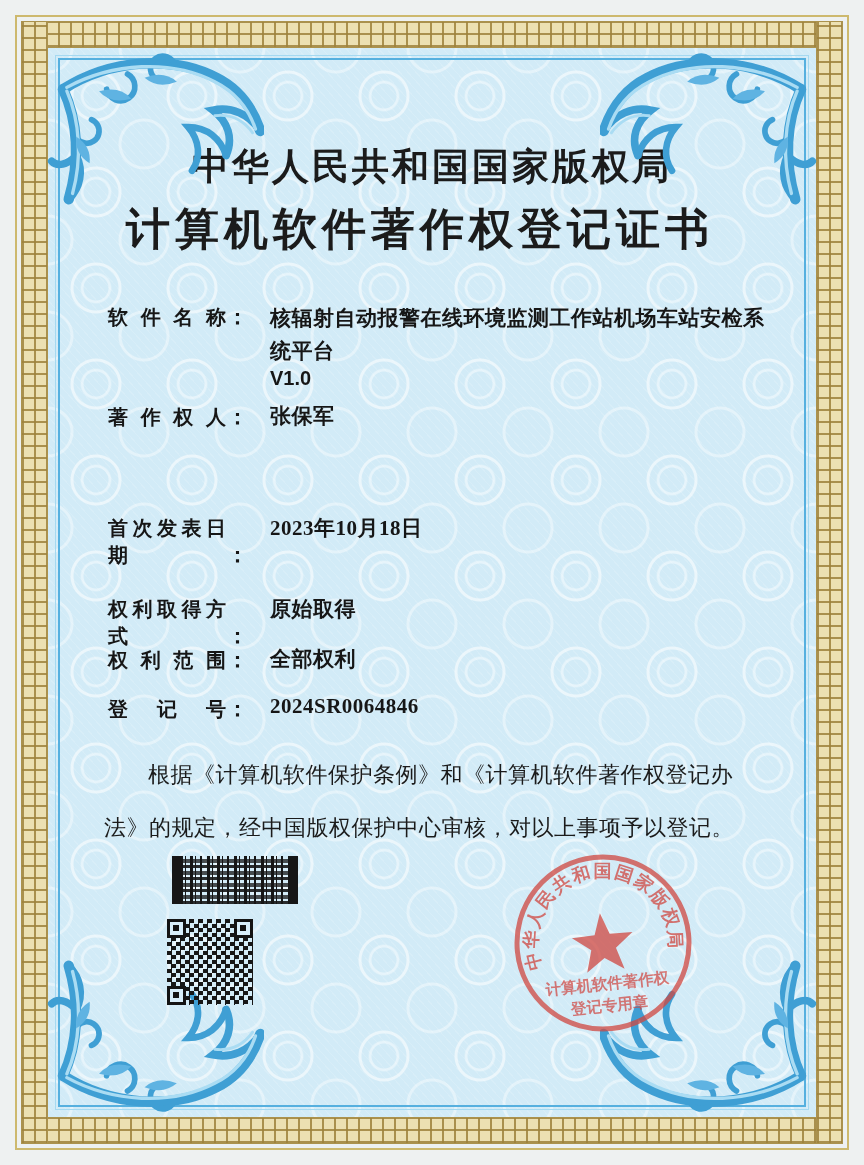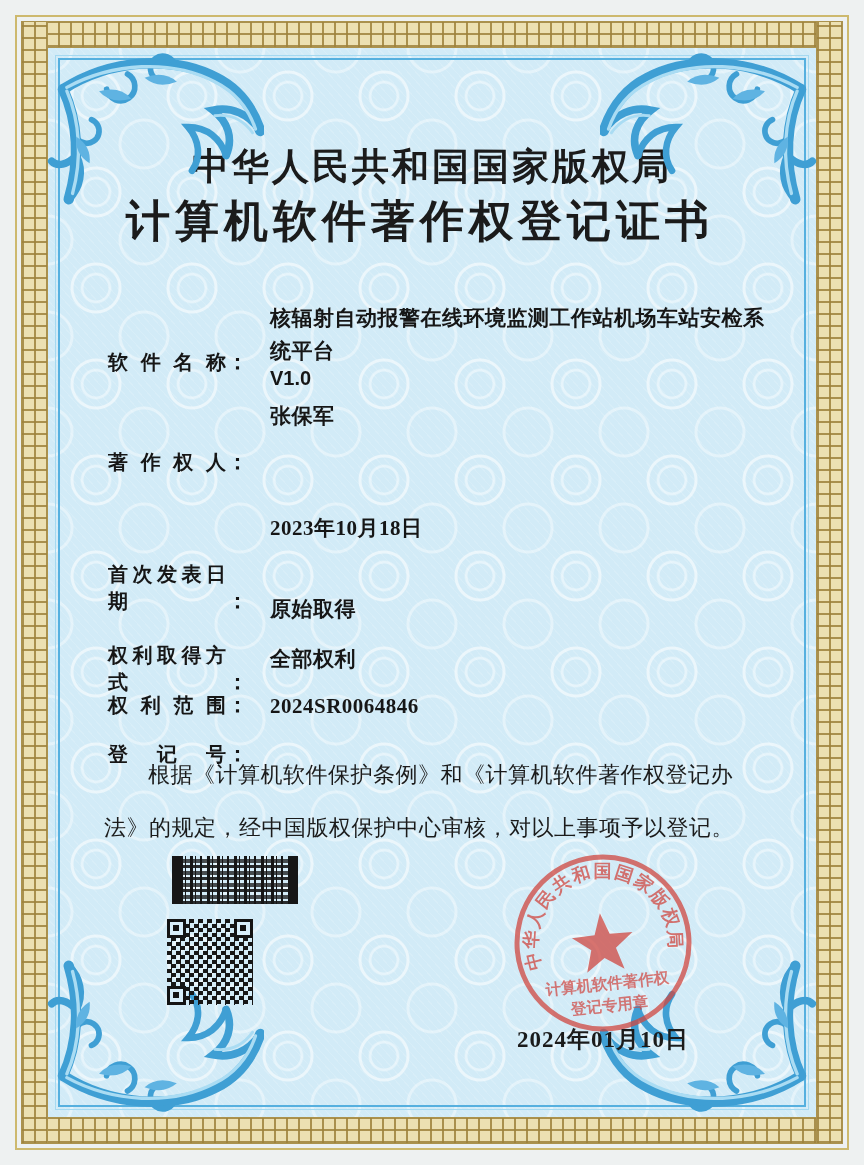--- a/index.html
+++ b/index.html
@@ -45,26 +45,26 @@
   
   .flourish{position:absolute;width:218px;height:168px;z-index:3;pointer-events:none;}
   .fl-tl{left:46px;top:46px;}
   .fl-tr{right:46px;top:46px;transform:scaleX(-1);}
   .fl-bl{left:46px;bottom:46px;transform:scaleY(-1);}
   .fl-br{right:46px;bottom:46px;transform:scale(-1,-1);}
 
   
   .t{position:absolute;color:#1b1b1b;}
   .authority{left:0;width:864px;top:142px;text-align:center;font-size:37px;font-weight:700;letter-spacing:3px;}
-  .cert-title{left:0;width:840px;top:192px;text-align:center;font-size:44px;font-weight:700;letter-spacing:5px;}
+  .cert-title{left:0;width:840px;top:200px;text-align:center;font-size:44px;font-weight:700;letter-spacing:5px;}
   .cert-no{right:100px;top:264px;font-size:20px;font-weight:700;white-space:nowrap;}
   .cert-no .gap{display:inline-block;width:14px;}
 
   .field-row{position:absolute;left:108px;font-size:21px;font-weight:700;color:#161616;z-index:4;}
-  .flabel{display:inline-block;width:118px;text-align:justify;text-align-last:justify;font-size:20px;margin-top:46px;}
+  .flabel{display:inline-block;width:118px;text-align:justify;text-align-last:justify;font-size:20px;}
   .fcolon{display:inline-block;margin-left:1px;}
   .fval{position:absolute;left:162px;top:-1px;white-space:nowrap;letter-spacing:.5px;}
   .fval.wrap{white-space:normal;width:498px;line-height:33px;}
   .fval2{position:absolute;left:162px;top:64px;font-family:Liberation Sans, sans-serif;font-size:20px;font-weight:700;}
 
   .statement{left:104px;top:748px;width:660px;font-size:22px;font-weight:400;line-height:53px;text-indent:2em;letter-spacing:.5px;z-index:4;}
 
   
   .barcode{
     position:absolute;left:172px;top:856px;width:126px;height:48px;z-index:4;
@@ -184,15 +184,14 @@
     <defs>
       <path id="sealArc" d="M 33,117.6 A 66,66 0 1 1 157,117.6" fill="none"></path>
     </defs>
     <text font-size="18" font-weight="bold" fill="#d0463f" fill-opacity=".85" letter-spacing="2" font-family="Liberation Serif, DejaVu Serif, serif">
       <textPath href="#sealArc" startOffset="4">中华人民共和国国家版权局</textPath>
     </text>
     <text x="95" y="141" text-anchor="middle" font-size="15.5" font-weight="bold" fill="#d0463f" fill-opacity=".82" font-family="Liberation Serif, DejaVu Serif, serif">计算机软件著作权</text>
     <text x="95" y="163" text-anchor="middle" font-size="15.5" font-weight="bold" fill="#d0463f" fill-opacity=".82" font-family="Liberation Serif, DejaVu Serif, serif">登记专用章</text>
   </svg>
 
-  <div class="t issue-date">2024年01月10日</div>
 
 </div>
 
 </body></html>

